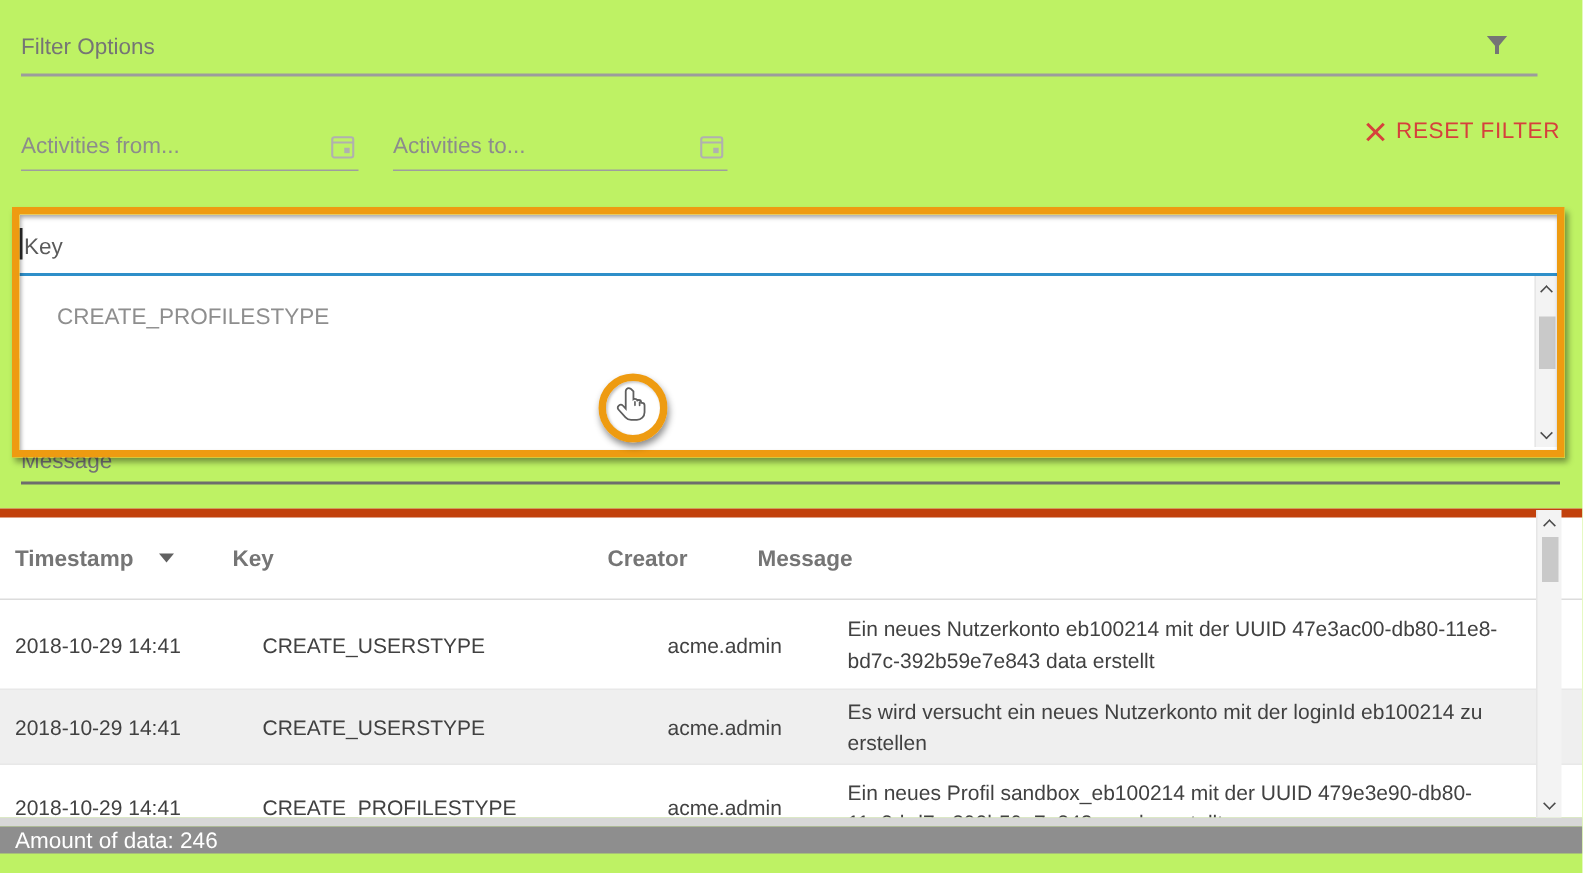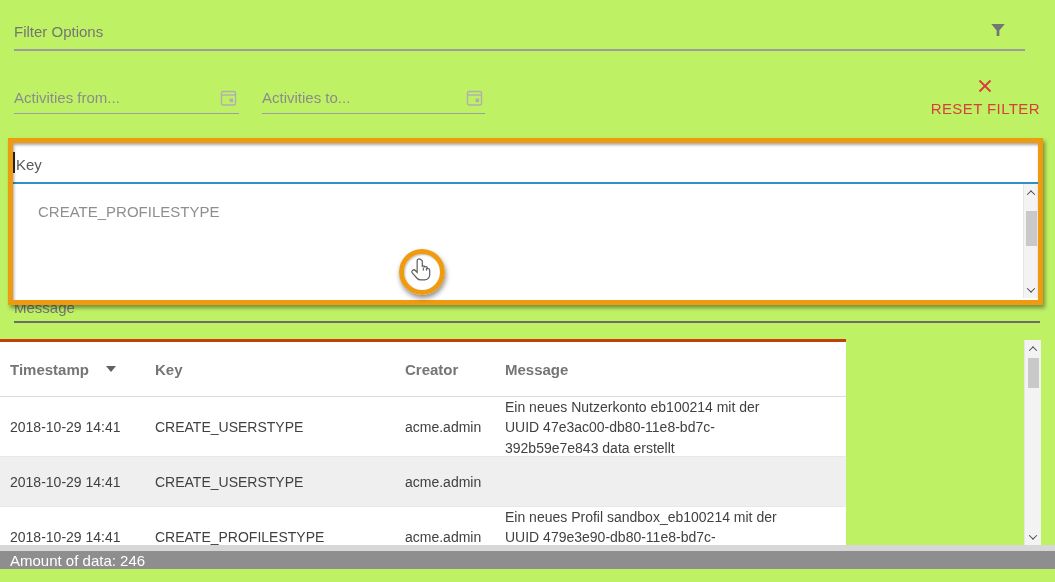--- a/index.html
+++ b/index.html
@@ -20,21 +20,21 @@
   .date-from { left:14px; top:86px; width:225px;text-decoration:underline; }
   .date-to   { left:262px; top:86px; width:223px; }
   .cal { position:absolute; right:2px; top:3px; width:17px; height:18px; cursor:pointer; }
 
   .message-field { left:14px; top:296px; width:1026px; height:27px; border-bottom:2px solid #6d6d6d; z-index:1; }
   .message-field input::placeholder { color:#757575; opacity:1; }
 
   
   .reset { position:absolute; right:15px; top:79px; display:flex; align-items:center; gap:7px;
            background:none; border:none; cursor:pointer; color:#d6403c; font-family:"Liberation Sans",sans-serif;
-           font-size:15px; letter-spacing:.4px;flex-direction:column; }
+           font-size:15px; letter-spacing:.4px; }
   .reset .xwrap { width:14px; height:14px; display:inline-block; }
 
   
   .key-panel { position:absolute; left:13px; top:143px; width:1025px; height:157px; background:#fff; z-index:5; }
   .key-input { position:relative; height:39px; }
   .key-input .caret { position:absolute; left:0; top:9px; width:2px; height:21px; background:#2b2b2b; }
   .key-input input { width:100%; height:100%; border:none; outline:none; background:transparent;
                      font-family:"Liberation Sans",sans-serif; font-size:15px; color:#555; padding:4px 0 0 3px; }
   .key-input input::placeholder { color:#5a5a5a; opacity:1; }
   .key-underline { height:2px; background:#2e8fc9; }
@@ -50,28 +50,28 @@
   .chev { width:6px; height:6px; border:solid #4a4a4a; border-width:0 1.5px 1.5px 0; }
   .chev.up { transform:rotate(-135deg) translate(-1px,-1px); }
   .chev.down { transform:rotate(45deg) translate(-1px,-1px); }
   .sb-thumb { position:absolute; left:2px; width:11px; background:#c9c9c9; cursor:grab; }
   .dd-scrollbar { left:1010px; top:0; width:15px; height:114px; }
   .dd-scrollbar .sb-thumb { top:27px; height:35px; }
   .table-scrollbar { left:1024px; top:340px; width:17px; height:205px; z-index:2; }
   .table-scrollbar .sb-thumb { top:18px; height:30px; left:3px; }
 
   
-  .table { position:absolute; left:0; top:339px; width:846px; height:206px; border-top:3px solid #c2410c;
+  .table { position:absolute; left:0; top:339px; width:1055px; height:206px; border-top:6px solid #c2410c;
            background:#fff; overflow:hidden; }
   .thead, .tr { display:grid; grid-template-columns:145px 250px 100px 1fr; padding:0 45px 0 10px; align-items:center; }
   .thead { height:55px; color:#757575; font-weight:bold; font-size:15px; border-bottom:1px solid #dcdcdc; }
   .th { display:flex; align-items:center; cursor:pointer; }
   .sort-arrow { width:0; height:0; border-left:5px solid transparent; border-right:5px solid transparent;
                 border-top:6px solid #616161; margin-left:17px; }
-  .tr { font-size:14px; color:#414141; }
+  .tr { font-size:14px; color:#414141;gap:20px; }
   .tr.r0 { height:60px; border-bottom:1px solid #e8e8e8; }
   .tr.r1 { height:50px; background:#efefef; border-bottom:1px solid #e8e8e8; }
   .tr.r2 { height:56px; }
   .td.message { line-height:1.45; padding-right:10px; }
 
   
   .hscroll { position:absolute; left:0; top:545px; width:1055px; height:6px; background:#d7d7d7; }
   .footer { position:absolute; left:0; top:551px; width:1055px; height:18px; background:#8e8e8e;
             color:#fff; font-size:15px; display:flex; align-items:center; padding-left:10px; }
 
@@ -165,20 +165,21 @@
     <div class="tr r0">
       <div class="td">2018-10-29 14:41</div>
       <div class="td">CREATE_USERSTYPE</div>
       <div class="td">acme.admin</div>
       <div class="td message">Ein neues Nutzerkonto eb100214 mit der UUID 47e3ac00-db80-11e8-bd7c-392b59e7e843 data erstellt</div>
     </div>
     <div class="tr r1">
       <div class="td">2018-10-29 14:41</div>
       <div class="td">CREATE_USERSTYPE</div>
       <div class="td">acme.admin</div>
+      <div class="td message">Es wird versucht ein neues Nutzerkonto mit der loginId eb100214 zu erstellen</div>
     </div>
     <div class="tr r2">
       <div class="td">2018-10-29 14:41</div>
       <div class="td">CREATE_PROFILESTYPE</div>
       <div class="td">acme.admin</div>
       <div class="td message">Ein neues Profil sandbox_eb100214 mit der UUID 479e3e90-db80-11e8-bd7c-392b59e7e843 wurde erstellt</div>
     </div>
   </div>
 
   <div class="sbar table-scrollbar">

